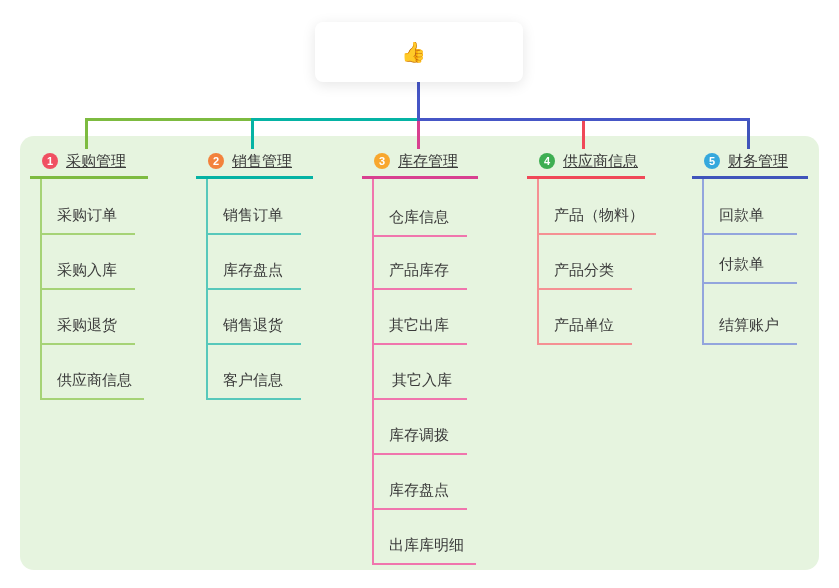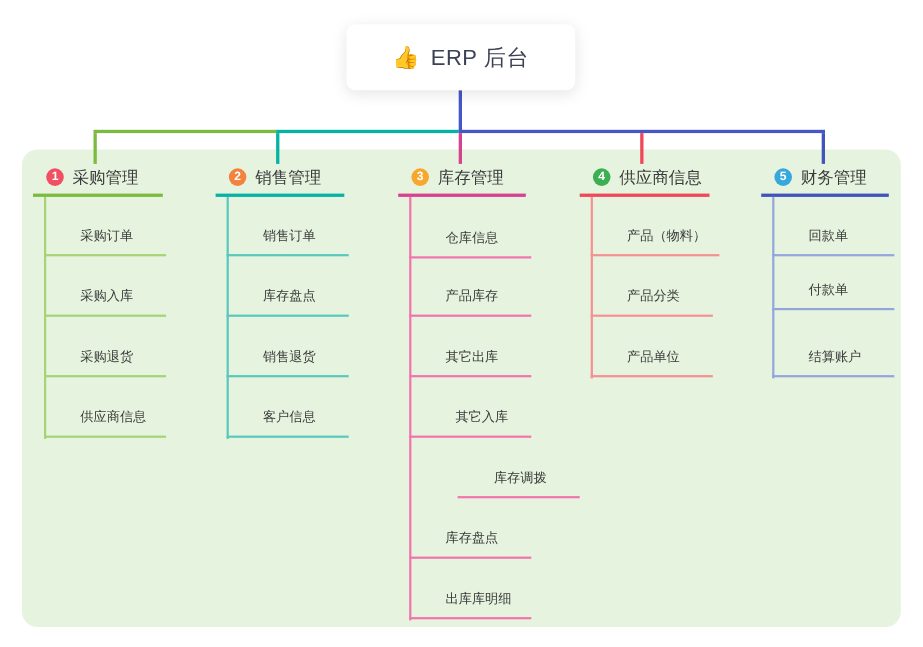--- a/index.html
+++ b/index.html
@@ -8,38 +8,37 @@
   .panel{position:absolute;left:20px;top:136px;width:799px;height:434px;background:#e6f4df;border-radius:14px;}
   .root-node{position:absolute;left:315px;top:22px;width:208px;height:60px;background:#ffffff;border-radius:8px;
              box-shadow:0 3px 14px rgba(0,0,0,0.10);display:flex;align-items:center;justify-content:center;
              font-size:20px;font-weight:500;color:#3b4256;letter-spacing:.5px;}
   .root-node .emoji{margin-right:9px;font-size:20px;}
   .line{position:absolute;}
   .branch-title{position:absolute;height:30px;border-bottom-style:solid;border-bottom-width:3px;
                 display:flex;align-items:center;box-sizing:content-box;}
   .badge{width:16px;height:16px;border-radius:50%;color:#fff;font-size:11px;line-height:16px;text-align:center;
          margin-left:12px;flex:0 0 auto;font-weight:bold;}
-  .branch-label{margin-left:8px;font-size:15px;font-weight:500;color:#3a3a3a;white-space:nowrap;}
+  .branch-label{margin-left:8px;font-size:15px;font-weight:500;color:#3a3a3a;white-space:nowrap;text-decoration:underline;}
   .sub-item{position:absolute;display:inline-block;border-bottom-style:solid;border-bottom-width:2px;
-            padding:0 12px 8px 33px;min-width:66px;font-size:12px;color:#3b3b3b;white-space:nowrap;}
+            padding:0 12px 8px 17px;min-width:66px;font-size:15px;color:#3b3b3b;white-space:nowrap;}
 </style>
 </head>
 <body>
 
 <div class="stage">
   <div class="panel" style="background: rgb(230, 244, 223);"></div>
 
   <div class="line" id="root-stem" style="left: 417px; top: 82px; width: 3px; height: 37px; background: rgb(70, 86, 198);"></div>
   <div class="line" id="bus-seg-1" style="left: 85px; top: 118px; width: 166px; height: 3px; background: rgb(125, 187, 64);"></div>
   <div class="line" id="bus-seg-2" style="left: 251px; top: 118px; width: 166px; height: 3px; background: rgb(5, 179, 164);"></div>
   <div class="line" id="bus-seg-3" style="left: 417px; top: 118px; width: 333px; height: 3px; background: rgb(70, 86, 198);"></div>
 
   <div class="root-node">
     <span class="emoji">👍</span>
-    <span>ERP 后台</span>
   </div>
 
   <div id="branches">
       <div class="line" style="left: 85px; top: 121px; width: 3px; height: 28px; background: rgb(125, 187, 64);"></div>
       <div class="branch-title" style="left: 30px; top: 146px; width: 118px; border-bottom-color: rgb(125, 187, 64);">
         <span class="badge" style="background: rgb(240, 80, 98);">1</span>
         <span class="branch-label">采购管理</span>
       </div>
       <div class="line" style="left: 40px; top: 179px; width: 2px; height: 220px; background: rgb(166, 211, 118);"></div>
       <div class="sub-item" style="left: 40px; top: 206px; border-bottom-color: rgb(166, 211, 118);">采购订单</div>
@@ -59,21 +58,21 @@
       <div class="line" style="left: 417px; top: 121px; width: 3px; height: 28px; background: rgb(216, 64, 144);"></div>
       <div class="branch-title" style="left: 362px; top: 146px; width: 116px; border-bottom-color: rgb(216, 64, 144);">
         <span class="badge" style="background: rgb(248, 167, 46);">3</span>
         <span class="branch-label">库存管理</span>
       </div>
       <div class="line" style="left: 372px; top: 179px; width: 2px; height: 385px; background: rgb(240, 117, 173);"></div>
       <div class="sub-item" style="left: 372px; top: 208px; border-bottom-color: rgb(240, 117, 173);">仓库信息</div>
       <div class="sub-item" style="left: 372px; top: 261px; border-bottom-color: rgb(240, 117, 173);">产品库存</div>
       <div class="sub-item" style="left: 372px; top: 316px; border-bottom-color: rgb(240, 117, 173);">其它出库</div>
       <div class="sub-item" style="left: 372px; top: 371px; border-bottom-color: rgb(240, 117, 173); text-align: center;">其它入库</div>
-      <div class="sub-item" style="left: 372px; top: 426px; border-bottom-color: rgb(240, 117, 173); margin-left: 44px;">库存调拨</div>
+      <div class="sub-item" style="left: 372px; top: 426px; border-bottom-color: rgb(240, 117, 173);">库存调拨</div>
       <div class="sub-item" style="left: 372px; top: 481px; border-bottom-color: rgb(240, 117, 173);">库存盘点</div>
       <div class="sub-item" style="left: 372px; top: 536px; border-bottom-color: rgb(240, 117, 173);">出库库明细</div>
       <div class="line" style="left: 582px; top: 121px; width: 3px; height: 28px; background: rgb(240, 72, 88);"></div>
       <div class="branch-title" style="left: 527px; top: 146px; width: 118px; border-bottom-color: rgb(240, 72, 88);">
         <span class="badge" style="background: rgb(62, 174, 82);">4</span>
         <span class="branch-label">供应商信息</span>
       </div>
       <div class="line" style="left: 537px; top: 179px; width: 2px; height: 165px; background: rgb(245, 144, 147);"></div>
       <div class="sub-item" style="left: 537px; top: 206px; border-bottom-color: rgb(245, 144, 147);">产品（物料）</div>
       <div class="sub-item" style="left: 537px; top: 261px; border-bottom-color: rgb(245, 144, 147); font-family: Liberation Serif, serif;">产品分类</div>

